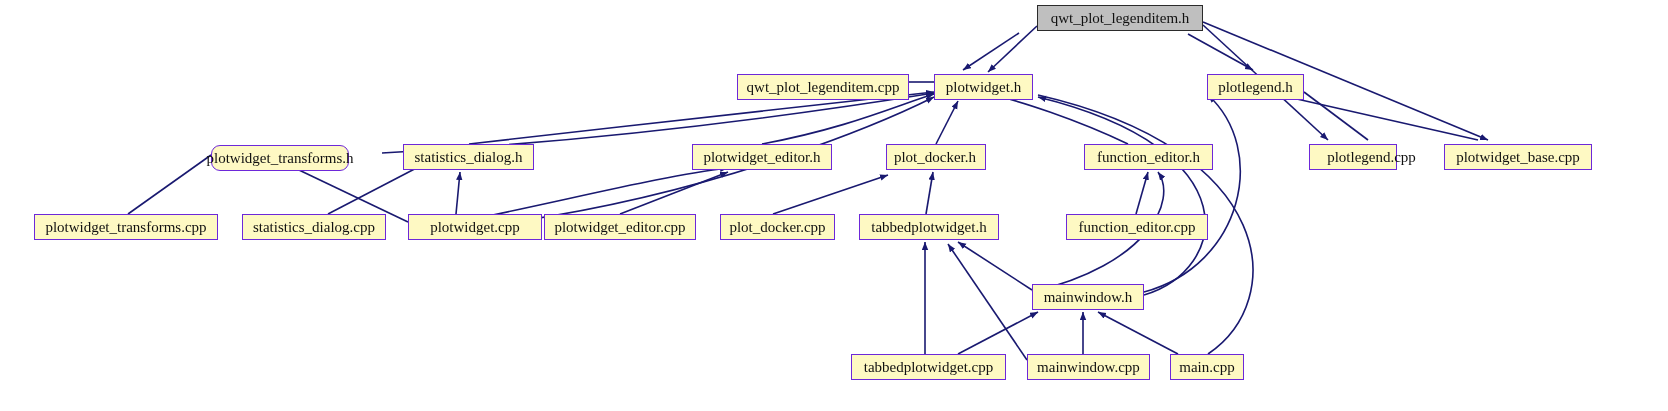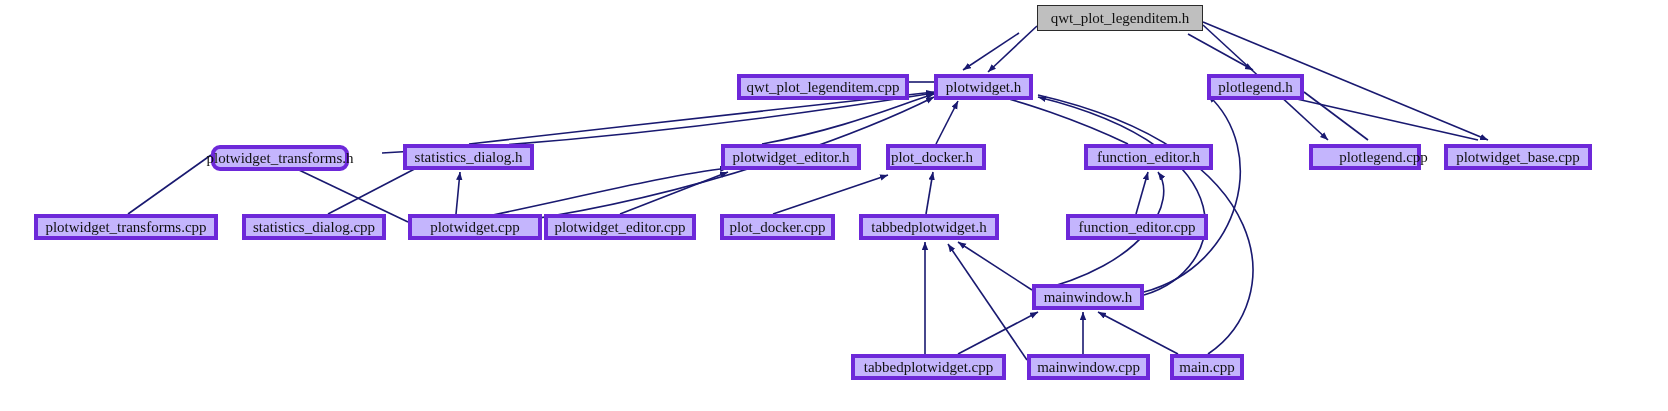--- a/index.html
+++ b/index.html
@@ -20,22 +20,22 @@
     position: absolute;
     left: 0;
     top: 0;
     width: 1668px;
     height: 411px;
     pointer-events: none;
   }
   .node {
     position: absolute;
     box-sizing: border-box;
-    border: 4px solid #6d28d9;
-    background: #c4b5fd;
+    border: 1px solid #6d28d9;
+    background: #fef9c3;
     color: #111111;
     font-size: 15px;
     line-height: 1;
     display: flex;
     align-items: center;
     justify-content: center;
     white-space: nowrap;
     height: 26px;
     padding: 0 9px;
     cursor: pointer;
@@ -112,30 +112,30 @@
       </div>
       <div class="node" style="left: 1179px; top: 74px; width: 97px;">
         <span class="node-label">plotlegend.h</span>
       </div>
       <div class="node" style="left: 183px; top: 145px; width: 138px; border-radius: 9px;">
         <span class="node-label">plotwidget_transforms.h</span>
       </div>
       <div class="node" style="left: 375px; top: 144px; width: 131px;">
         <span class="node-label">statistics_dialog.h</span>
       </div>
-      <div class="node" style="left: 693px; top: 144px; width: 140px;">
+      <div class="node" style="left: 664px; top: 144px; width: 140px;">
         <span class="node-label">plotwidget_editor.h</span>
       </div>
       <div class="node" style="left: 858px; top: 144px; width: 100px; justify-content: flex-end;">
         <span class="node-label">plot_docker.h</span>
       </div>
       <div class="node" style="left: 1056px; top: 144px; width: 129px;">
         <span class="node-label">function_editor.h</span>
       </div>
-      <div class="node" style="left: 1281px; top: 144px; width: 112px; padding-left: 46px;">
+      <div class="node" style="left: 1281px; top: 144px; width: 88px; padding-left: 46px;">
         <span class="node-label">plotlegend.cpp</span>
       </div>
       <div class="node" style="left: 1416px; top: 144px; width: 148px;">
         <span class="node-label">plotwidget_base.cpp</span>
       </div>
       <div class="node" style="left: 6px; top: 214px; width: 184px;">
         <span class="node-label">plotwidget_transforms.cpp</span>
       </div>
       <div class="node" style="left: 214px; top: 214px; width: 144px;">
         <span class="node-label">statistics_dialog.cpp</span>

